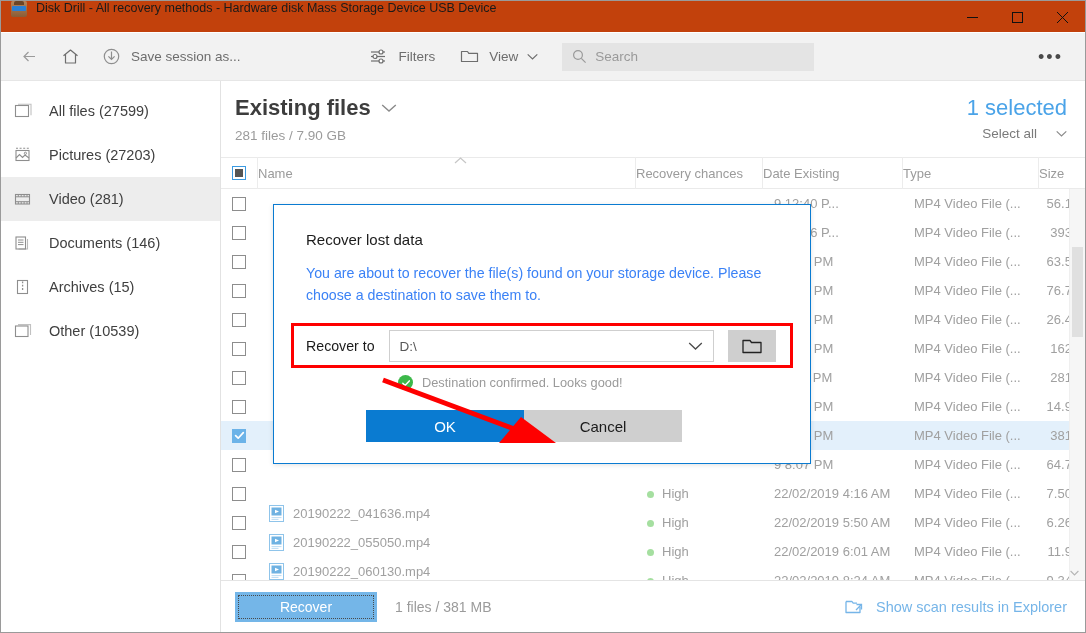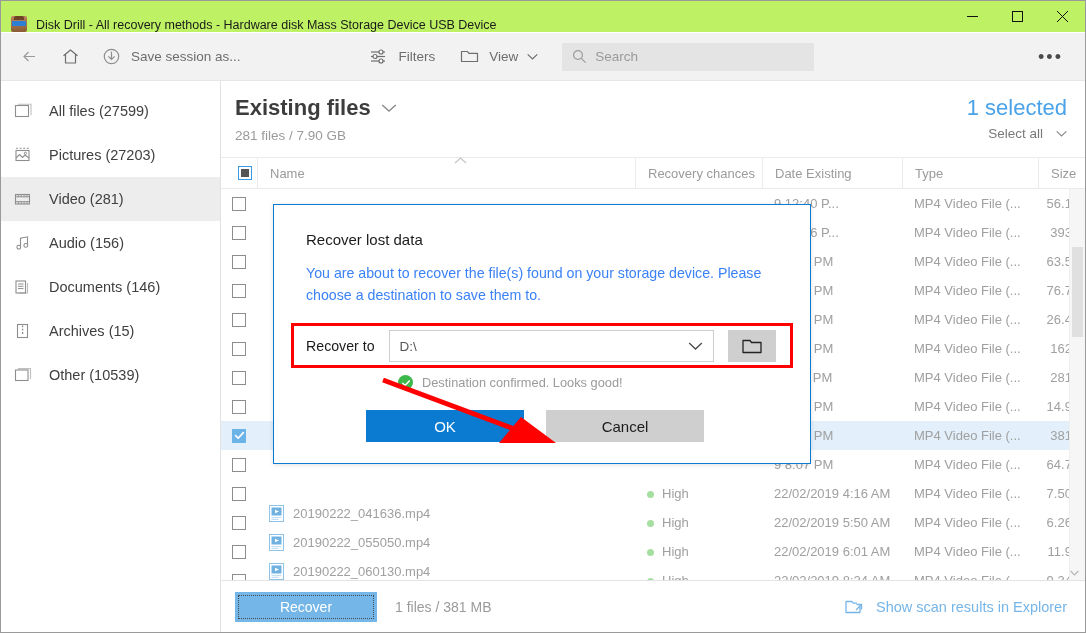--- a/index.html
+++ b/index.html
@@ -12,22 +12,22 @@
   #app {
     position: relative;
     width: 1086px; height: 633px;
     border: 1px solid #9a9a9a;
     background: #fff;
   }
 
   
   .titlebar {
     height: 32px;
-    display: flex; align-items: flex-end;
-    background: #bef264;
+    display: flex; align-items: flex-start;
+    background: #c2410c;
     border-bottom: 1px solid #ffffff;
     position: relative;
   }
   .app-icon {
     width: 16px; height: 16px; margin-left: 10px; margin-right: 9px;
     border-radius: 2px;
     background: linear-gradient(#b9855a,#8a5c36);
     position: relative; flex: none;
   }
   .app-icon::before {
@@ -91,31 +91,31 @@
   .main { flex:1; display:flex; flex-direction:column; position:relative; min-width:0; }
   .main-head { padding: 14px 18px 0 14px; display:flex; }
   .mh-left { flex:1; }
   .mh-title {
     display:flex; align-items:center; gap:10px;
     font-size:22px; color:#3d3d3d; font-weight:600;
   }
   .mh-sub { font-size:13.5px; color:#9b9b9b; margin-top:7px; }
   .mh-right { text-align:right; }
   .sel-count { font-size:22px; color:#4aa3e8; font-weight:400; }
-  .sel-all { font-size:13.5px; color:#7a7a7a; margin-top:5px; display:flex; align-items:center; justify-content:flex-end; gap:13px;}
+  .sel-all { font-size:13.5px; color:#7a7a7a; margin-top:5px; display:flex; align-items:center; justify-content:flex-end; gap:19px;}
 
   
   .thead {
     display:flex; align-items:center;
     height: 32px; margin-top: 14px;
     border-top:1px solid #eaeaea; border-bottom:1px solid #eaeaea;
     font-size:13px; color:#9b9b9b;
     position:relative;
   }
-  .th { padding-left: 12px; border-left: 1px solid #ececec; height:32px; display:flex; align-items:center; white-space:nowrap; overflow:hidden;}
+  .th { border-left: 1px solid #ececec; height:32px; display:flex; align-items:center; white-space:nowrap; overflow:hidden;}
   .th.first { border-left:none; }
   .col-chk  { width: 36px; display:flex; align-items:center; justify-content:center; flex:none;}
   .col-name { width: 378px; flex:none; position:relative;}
   .col-rec  { width: 127px; flex:none;}
   .col-date { width: 140px; flex:none;}
   .col-type { width: 136px; flex:none;}
   .col-size { width: 67px; flex:none;}
   .sortmark { position:absolute; left: 196px; top:-1px; color:#c0c0c0; font-size:11px;}
 
   .hdr-chk {
@@ -189,21 +189,21 @@
     display:flex; align-items:center; justify-content:center;
   }
   .confirm {
     display:flex; align-items:center; gap:9px; margin-top:13px; padding-left:92px;
     font-size:12.8px; color:#9a9a9a;
   }
   .okcircle {
     width:15px; height:15px; border-radius:50%; background:#3cb84a;
     display:flex; align-items:center; justify-content:center; flex:none;
   }
-  .mbtns { display:flex; gap:22px; margin-top:20px; padding-left:60px; }
+  .mbtns { display:flex; margin-top:20px; padding-left:60px; }
   .btn-ok {
     width:158px; height:32px; background:#0a7bd1; color:#fff;
     font-size:15px; display:flex; align-items:center; justify-content:center;
   }
   .btn-cancel {
     width:158px; height:32px; background:#cfcfcf; color:#1b1b1b;
     font-size:15px; display:flex; align-items:center; justify-content:center;
   }
   
   .redbox {
@@ -343,30 +343,20 @@
               <line x1="8.2" y1="12.7" x2="8.2" y2="15" stroke="#8e8e8e" stroke-width="1"></line>
               <line x1="11.1" y1="12.7" x2="11.1" y2="15" stroke="#8e8e8e" stroke-width="1"></line>
               <line x1="14" y1="12.7" x2="14" y2="15" stroke="#8e8e8e" stroke-width="1"></line>
             </svg>
         </span>
         <span>Video (281)</span>
       </div>
       <div class="side-item">
         <span class="side-icon">
           <svg width="20" height="20" viewBox="0 0 20 20">
-              <path d="M7.5 14V5.2l7-1.4V12" fill="none" stroke="#8e8e8e" stroke-width="1.1"></path>
-              <circle cx="5.8" cy="14.2" r="1.9" fill="none" stroke="#8e8e8e" stroke-width="1.1"></circle>
-              <circle cx="12.8" cy="12.4" r="1.9" fill="none" stroke="#8e8e8e" stroke-width="1.1"></circle>
-            </svg>
-        </span>
-        <span>Audio (156)</span>
-      </div>
-      <div class="side-item">
-        <span class="side-icon">
-          <svg width="20" height="20" viewBox="0 0 20 20">
               <rect x="3" y="4" width="9.5" height="12" fill="none" stroke="#8e8e8e" stroke-width="1.1"></rect>
               <path d="M14.5 6v10h-9" fill="none" stroke="#8e8e8e" stroke-width="1.1" opacity=".6"></path>
               <line x1="5" y1="7" x2="10.5" y2="7" stroke="#8e8e8e" stroke-width="1"></line>
               <line x1="5" y1="9.3" x2="10.5" y2="9.3" stroke="#8e8e8e" stroke-width="1"></line>
               <line x1="5" y1="11.6" x2="10.5" y2="11.6" stroke="#8e8e8e" stroke-width="1"></line>
             </svg>
         </span>
         <span>Documents (146)</span>
       </div>
       <div class="side-item">

